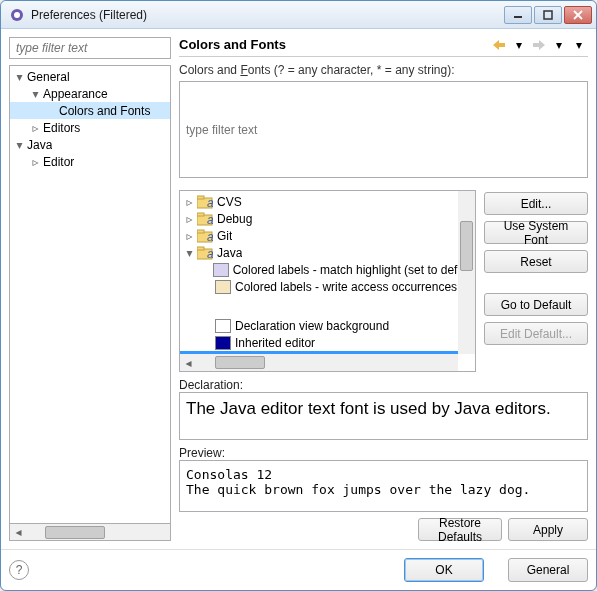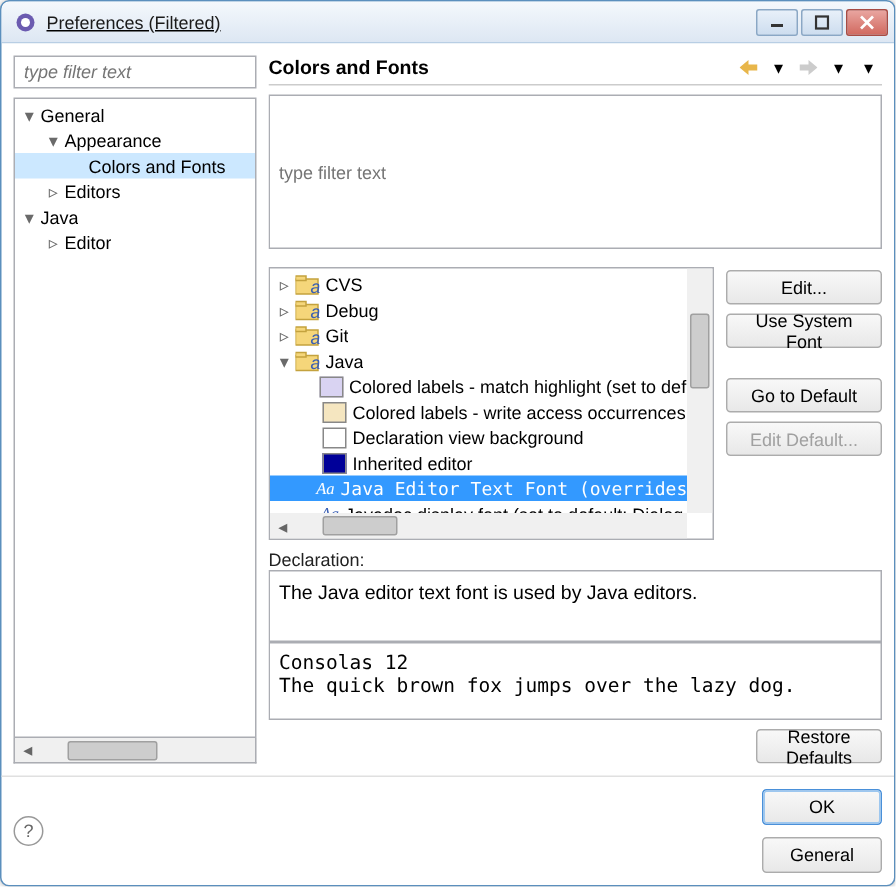--- a/index.html
+++ b/index.html
@@ -1,20 +1,20 @@
 <!DOCTYPE html>
 <html><head>
 <meta charset="utf-8">
 <style>
 * { box-sizing: border-box; margin: 0; padding: 0; font-family: "Segoe UI", Tahoma, sans-serif; font-size: 12px; }
 body { background: #fff; width: 597px; height: 591px; overflow: hidden; }
 
 .window { width: 597px; height: 591px; border: 1px solid #5b8fbd; border-radius: 6px; background: #fff; display: flex; flex-direction: column; box-shadow: 0 0 4px rgba(0,0,0,0.3); }
 
-.titlebar { height: 28px; background: linear-gradient(#f4f8fc, #dde7f3); border-bottom: 1px solid #b8cee4; border-radius: 6px 6px 0 0; display: flex; align-items: center; padding: 0 4px 0 8px; text-decoration: underline; }
+.titlebar { height: 28px; background: linear-gradient(#f4f8fc, #dde7f3); border-bottom: 1px solid #b8cee4; border-radius: 6px 6px 0 0; display: flex; align-items: center; padding: 0 4px 0 8px; }
 .titlebar .icon { width: 16px; height: 16px; margin-right: 6px; }
 .titlebar .title { flex: 1; color: #1a1a1a; }
 .titlebar .winbtns { display: flex; gap: 2px; }
 .winbtn { width: 28px; height: 18px; border: 1px solid #8aa7c5; border-radius: 2px; background: linear-gradient(#e8f0f9,#cdddef); display: flex; align-items: center; justify-content: center; cursor: default; }
 .winbtn.close { background: linear-gradient(#e9a5a0,#d16a60); border-color: #a84b43; }
 .winbtn svg { width: 10px; height: 10px; }
 
 .body { flex: 1; display: flex; padding: 8px; gap: 8px; overflow: hidden; }
 
 .sidebar { width: 162px; display: flex; flex-direction: column; }
@@ -51,30 +51,30 @@
 .sr .aa { font-style:italic; color:#3a5fb4; margin-right:4px; font-family:serif; font-size:11px; flex-shrink:0; }
 .sr.sel { background:#3399ff; color:#fff; }
 .sr.sel .aa { color:#fff; }
 .folder-icon { width:16px; height:14px; margin-right:4px; position:relative; flex-shrink:0; }
 
 .btns-col { width: 104px; display: flex; flex-direction: column; gap: 6px; padding-top: 2px; }
 .btn { height: 23px; border: 1px solid #acacac; border-radius: 3px; background: linear-gradient(#f8f8f8,#e8e8e8); cursor: default; font-size: 12px; padding: 0 6px; display:flex; align-items:center; justify-content:center; }
 .btn.disabled { color: #a0a0a0; }
 
 .section-label { margin-top: 6px; color: #222; }
-.textbox { border: 1px solid #abadb3; background: #fff; padding: 6px; font-size: 13px; }
+.textbox { border: 1px solid #abadb3; background: #fff; padding: 6px; font-size: 17px; }
 .desc-box { height: 48px; }
 .preview-box { height: 52px; font-family: Consolas, monospace; font-size: 13px; white-space: pre; }
 
 .footer-row { display: flex; justify-content: flex-end; gap: 6px; margin-top: 6px; }
 
 .bottombar { border-top: 1px solid #e0e0e0; padding: 8px; display: flex; align-items: center; }
 .help-icon { width: 20px; height: 20px; border: 1px solid #999; border-radius: 50%; display: flex; align-items: center; justify-content: center; color: #666; cursor: default; }
 .bottombar .spacer { flex: 1; }
-.bottom-btns { display: flex; gap: 8px; flex-direction: column; }
+.bottom-btns { display: flex; gap: 24px; }
 .bottom-btn { width: 80px; height: 24px; border: 1px solid #acacac; border-radius: 3px; background: linear-gradient(#f8f8f8,#e8e8e8); cursor: default; font-size: 12px; }
 .bottom-btn.ok { border: 1px solid #4a90d9; outline: 1px solid #9dc7ef; outline-offset: -2px; }
 </style>
 </head>
 <body>
 
 <div class="window">
   <div class="titlebar">
     <span class="icon">
       <svg viewBox="0 0 16 16">
@@ -151,20 +151,21 @@
           <span class="nav-btn">
               <svg width="12" height="10" viewBox="0 0 12 10">
                 <path d="M6 0 L12 5 L6 10 L6 7 L0 7 L0 3 L6 3 Z" fill="#ccc"></path>
               </svg>
             </span>
           <span class="nav-btn">▾</span>
           <span class="nav-btn">▾</span>
         </div>
       </div>
 
+      <div class="hint"><span>Colors and <u>F</u>onts (? = any character, * = any string):</span></div>
       <input class="filter-input main" placeholder="type filter text" style="">
 
       <div class="content-row" style="margin-top:6px;">
         <div class="tree-panel">
           <div class="tree-inner" id="main-tree">
               <div class="sr" style="padding-left: 4px;">
                 <span class="twisty">▹</span>
                 <span class="folder-icon"><svg width="16" height="14" viewBox="0 0 16 14">
                     <rect x="0" y="3" width="15" height="10" fill="#f5d67a" stroke="#c4a23e"></rect>
                     <rect x="0" y="1" width="7" height="3" fill="#f5d67a" stroke="#c4a23e"></rect>
@@ -202,21 +203,21 @@
               <div class="sr" style="padding-left: 22px;">
                 <span class="twisty"></span>
                 <span class="sw" style="background:#d9d3f2"></span>
                 <span class="tree-label" style="">Colored labels - match highlight (set to default: RGB...</span>
               </div>
               <div class="sr" style="padding-left: 22px;">
                 <span class="twisty"></span>
                 <span class="sw" style="background:#f5e6c0"></span>
                 <span class="tree-label" style="">Colored labels - write access occurrences</span>
               </div>
-              <div class="sr" style="padding-left: 22px;">
+              <div class="sr" style="padding-left: 22px; margin-top: 22px;">
                 <span class="twisty"></span>
                 <span class="sw" style="background:#ffffff"></span>
                 <span class="tree-label" style="">Declaration view background</span>
               </div>
               <div class="sr" style="padding-left: 22px;">
                 <span class="twisty"></span>
                 <span class="sw" style="background:#000099"></span>
                 <span class="tree-label" style="">Inherited editor</span>
               </div>
               <div class="sr sel" style="padding-left: 22px;">
@@ -236,34 +237,37 @@
               </div>
             </div>
           <div class="tree-hscroll">
               <span class="arrow" style="width:17px;text-align:center;color:#666;">◂</span>
               <div class="hthumb"></div>
             </div>
         </div>
         <div class="btns-col">
           <button class="btn">Edit...</button>
           <button class="btn">Use System Font</button>
+          <button class="btn">Reset</button>
           <div style="height:8px"></div>
           <button class="btn">Go to Default</button>
           <button class="btn disabled">Edit Default...</button>
         </div>
       </div>
 
       <div class="section-label">Declaration:</div>
       <div class="textbox desc-box">The Java editor text font is used by Java editors.</div>
 
+      <div class="section-label">Preview:</div>
       <div class="textbox preview-box">Consolas 12
 The quick brown fox jumps over the lazy dog.</div>
 
       <div class="footer-row">
         <button class="btn" style="width:84px">Restore Defaults</button>
+        <button class="btn" style="width:80px">Apply</button>
       </div>
     </div>
   </div>
 
   <div class="bottombar">
     <div class="help-icon">?</div>
     <div class="spacer"></div>
     <div class="bottom-btns">
       <button class="bottom-btn ok">OK</button>
       <button class="bottom-btn">General</button>

